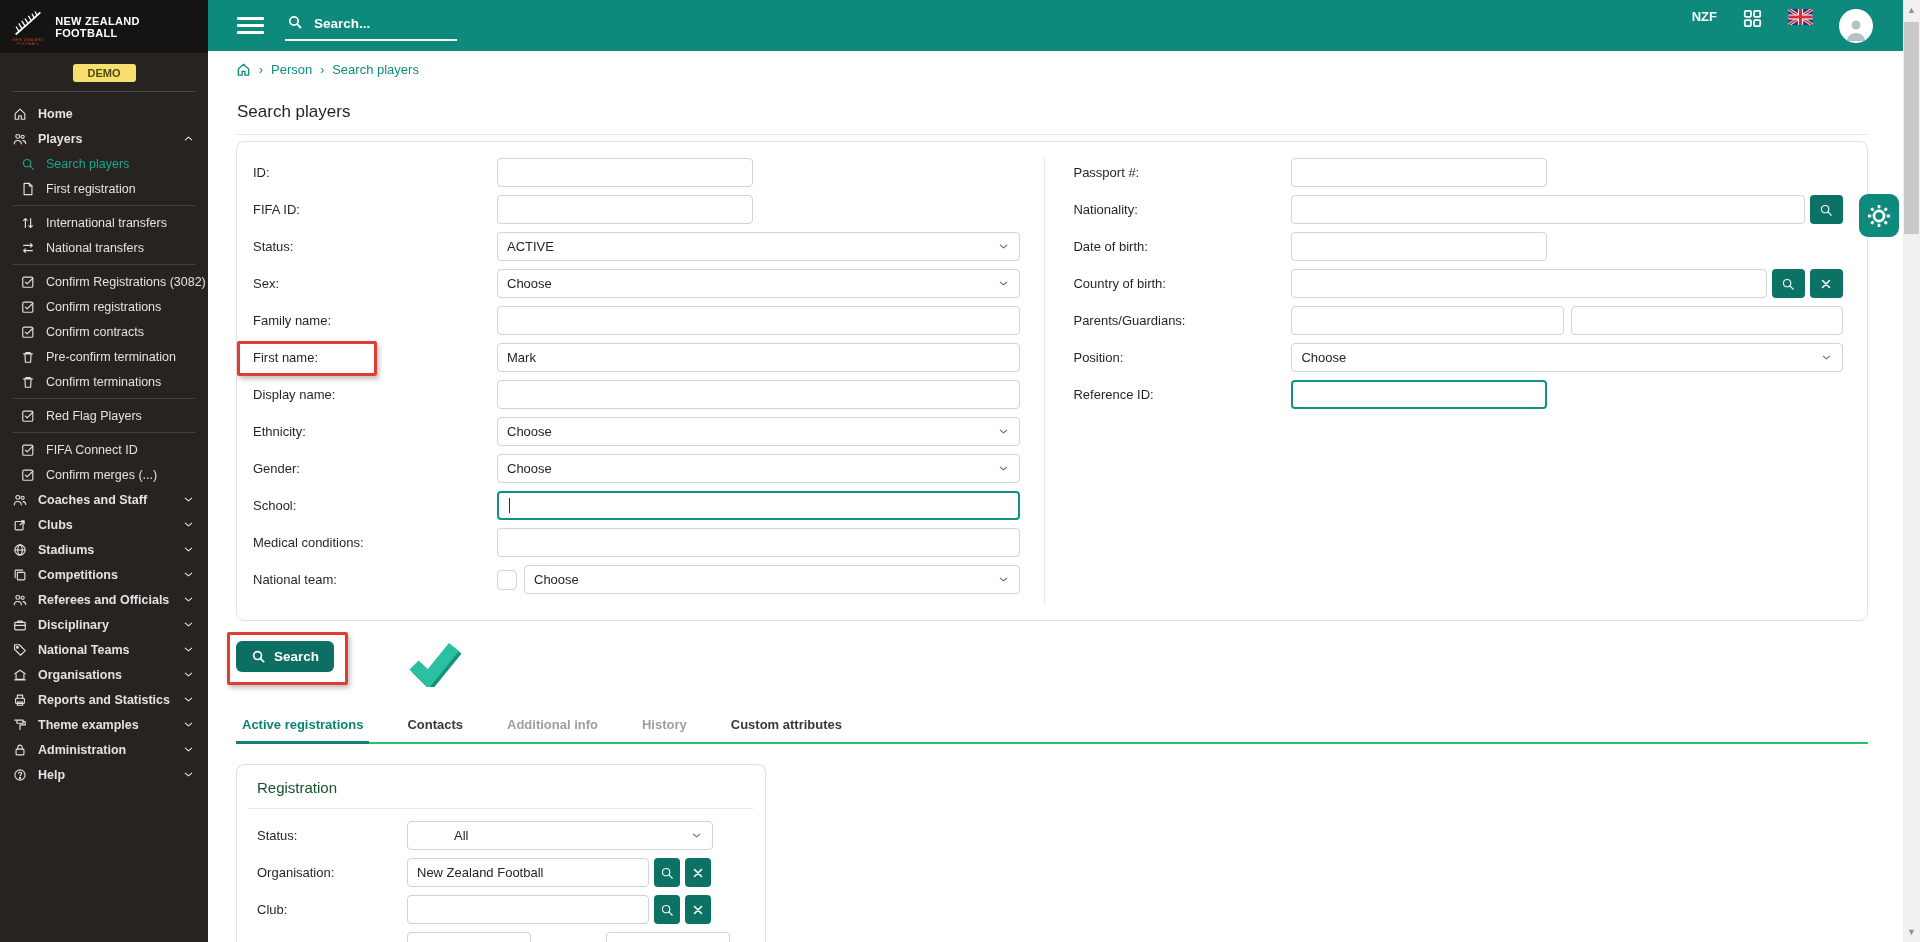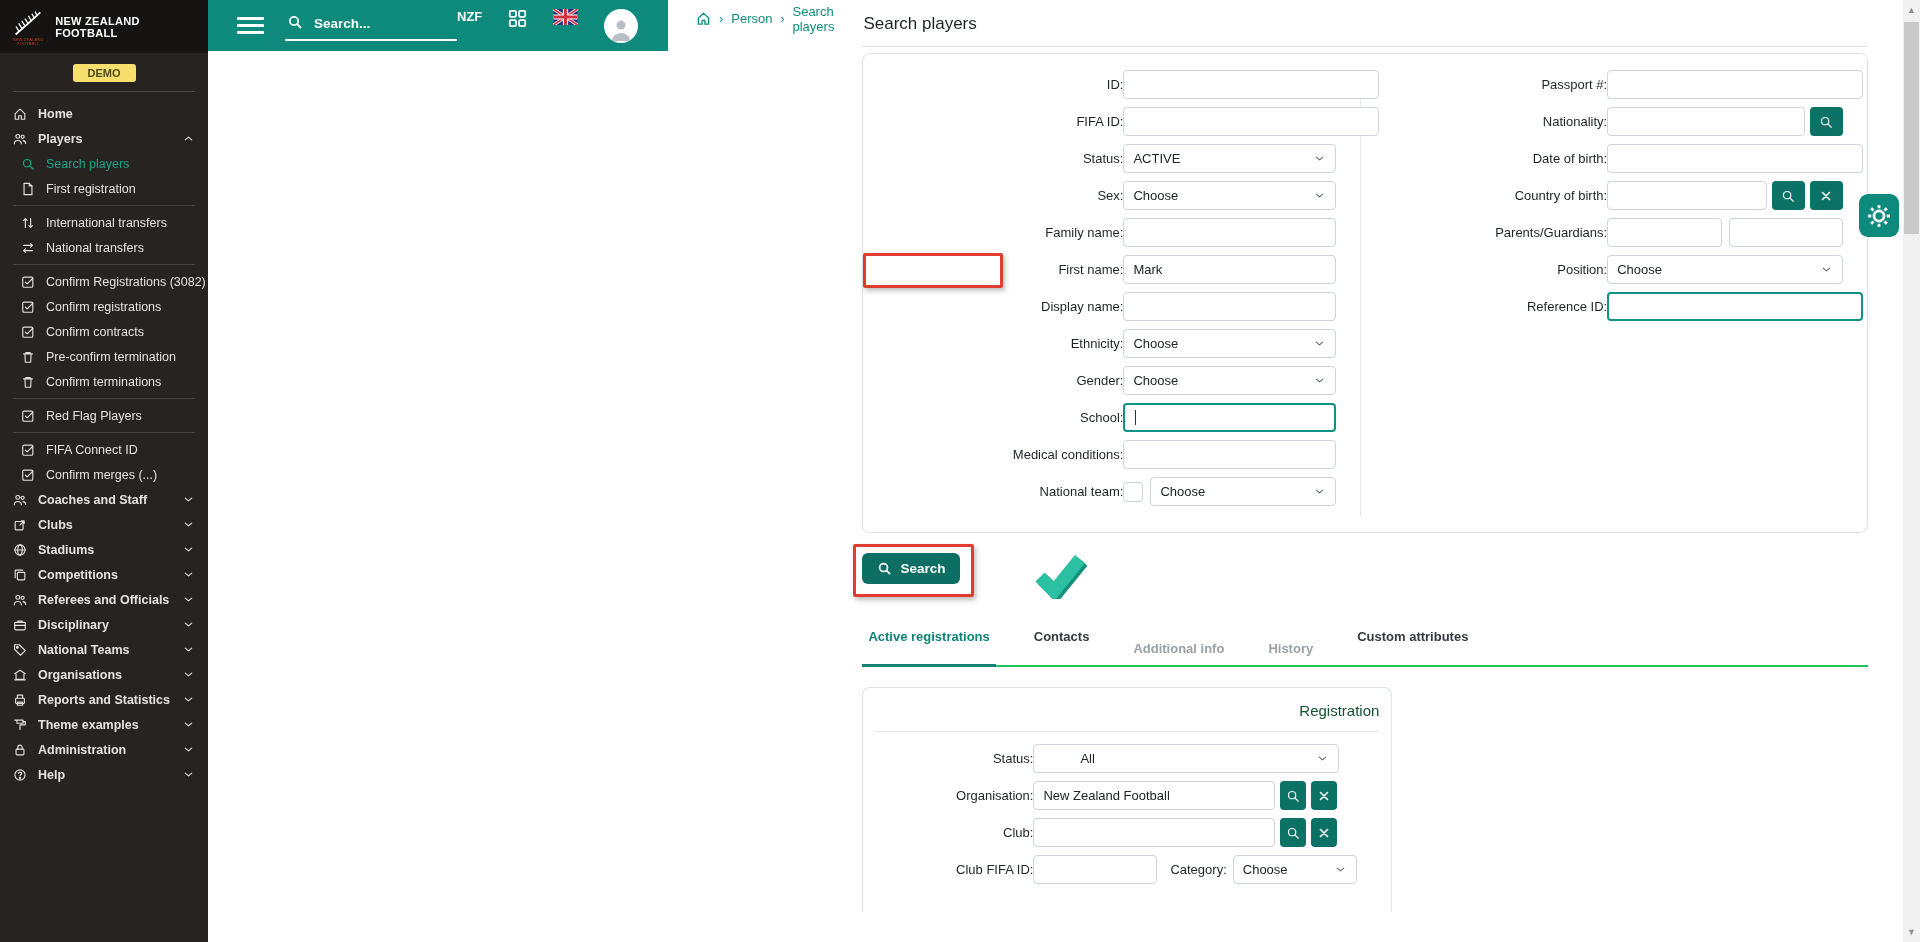--- a/index.html
+++ b/index.html
@@ -24,21 +24,21 @@
   .menu-item.sub { padding-left:21px; }
   .menu-item.top { font-weight:600; }
   .menu-item .mi-icon { width:16px; height:16px; margin-right:9px; display:flex; align-items:center; flex:0 0 16px; }
   .menu-item .mi-icon svg { width:14px; height:14px; }
   .menu-item.active { color:#1aa78c; }
   .menu-item .mi-chev { margin-left:auto; display:flex; }
   .menu-item .mi-chev svg { width:13px; height:13px; }
   .menu-divider { border-top:1px solid #454240; margin:4px 13px; }
 
   
-  .main { flex:1; display:flex; flex-direction:row; padding-right:17px; min-width:0; }
+  .main { flex:1; display:flex; flex-direction:column; padding-right:17px; min-width:0; }
 
   .topbar { height:51px; flex:0 0 51px; background:#0d8a7c; display:flex; align-items:center; padding:0 30px 0 29px; color:#fff; }
   .hamburger { width:27px; display:flex; flex-direction:column; gap:4px; cursor:pointer; }
   .hamburger span { height:3px; background:#fff; border-radius:1px; }
   .topbar-search { display:flex; align-items:center; gap:9px; border-bottom:2px solid #fff; padding:3px 2px 5px 2px; width:172px; margin-left:21px; }
   .topbar-search svg { width:16px; height:16px; }
   .topbar-search input { background:transparent; border:none; outline:none; color:#fff; font-size:13.5px; font-weight:600; width:120px; font-family:inherit; }
   .topbar-search input::placeholder { color:#fff; opacity:1; }
   .topbar-right { margin-left:auto; display:flex; align-items:flex-start; gap:26px; }
   .org-code { font-size:13px; font-weight:bold; }
@@ -50,21 +50,21 @@
   .breadcrumb { height:37px; flex:0 0 37px; background:#fff; display:flex; align-items:center; padding:0 0 0 28px; color:#0f8d7e; font-size:13px; gap:8px; }
   .breadcrumb .bc-sep { color:#0f8d7e; font-size:12px; }
   .breadcrumb .bc-item { color:#0f8d7e; cursor:pointer; }
   .breadcrumb svg { width:15px; height:15px; display:block; }
 
   .content { flex:1; padding:14px 35px 0 28px; overflow:hidden; }
   .page-title { font-size:17px; font-weight:400; color:#1f2327; margin:0 0 12px 1px; }
   .title-hr { border:none; border-top:1px solid #e3e6e8; margin:0 0 6px 0; }
 
   
-  .card { border:1px solid #dee2e6; border-radius:8px; background:#fff;text-align:right; }
+  .card { border:1px solid #dee2e6; border-radius:8px; background:#fff; }
   .form-card { display:flex; min-height:480px; padding:16px 0; }
   .form-col { padding:0 24px 0 16px; }
   .form-col.left  { width:49.6%; border-right:1px solid #e6e9eb; }
   .form-col.right { width:50.4%; padding-left:28px; }
   .form-row { display:flex; align-items:center; margin-bottom:8px; min-height:29px; }
   .form-label { font-size:13px; color:#1f2327; position:relative; }
   .form-col.left  .form-label { width:244px; flex:0 0 244px; }
   .form-col.right .form-label { width:218px; flex:0 0 218px; }
   .ctl-area { flex:1; display:flex; align-items:center; }
   .ctl { height:29px; border:1px solid #ced4da; border-radius:4px; background:#fff; font-size:13px; color:#212529; display:flex; align-items:center; padding:0 9px; flex:1; }
@@ -87,21 +87,21 @@
   .btn-wrap { position:relative; display:inline-block; }
   .btn-search { background:#0d6e63; color:#fff; height:31px; padding:0 15px; border:none; border-radius:6px; display:inline-flex; align-items:center; gap:8px; font-size:13.5px; font-weight:bold; cursor:pointer; font-family:inherit; }
   .btn-search svg { width:15px; height:15px; }
   .anno-btn { left:-9px; top:-9px; right:-14px; bottom:-13px; }
   .check-mark { margin-left:36px; margin-top:-6px; }
 
   
   .tabs { margin-top:28px; display:flex; column-gap:22px; border-bottom:2px solid #22c55e;gap:32px; }
   .tab { font-size:13px; font-weight:bold; padding:0 6px 9px 6px; cursor:pointer; color:#343a40; }
   .tab.active { color:#0e8375; border-bottom:3px solid #0e8375; margin-bottom:-2px; }
-  .tab.muted { color:#9aa0a6;margin-top:12px; }
+  .tab.muted { color:#9aa0a6; }
 
   
   .reg-card { margin-top:20px; width:530px; border:1px solid #dee2e6; border-radius:8px 8px 0 0; border-bottom:none; padding:12px 12px 20px 12px; }
   .reg-title { font-size:15px; color:#14532d; margin:2px 0 12px 8px; font-weight:400; }
   .reg-hr { border:none; border-top:1px solid #e6e9eb; margin:0 0 12px 0; }
   .reg-row { display:flex; align-items:center; margin-bottom:8px; min-height:29px; padding-left:8px; }
   .reg-label { font-size:13px; color:#1f2327; width:150px; flex:0 0 150px; }
   .reg-ctl-area { display:flex; align-items:center; width:306px; }
   .reg-ctl-area .w-full { flex:1;padding-left:46px; }
   .reg-ctl-area .w-input { flex:0 0 242px; }

